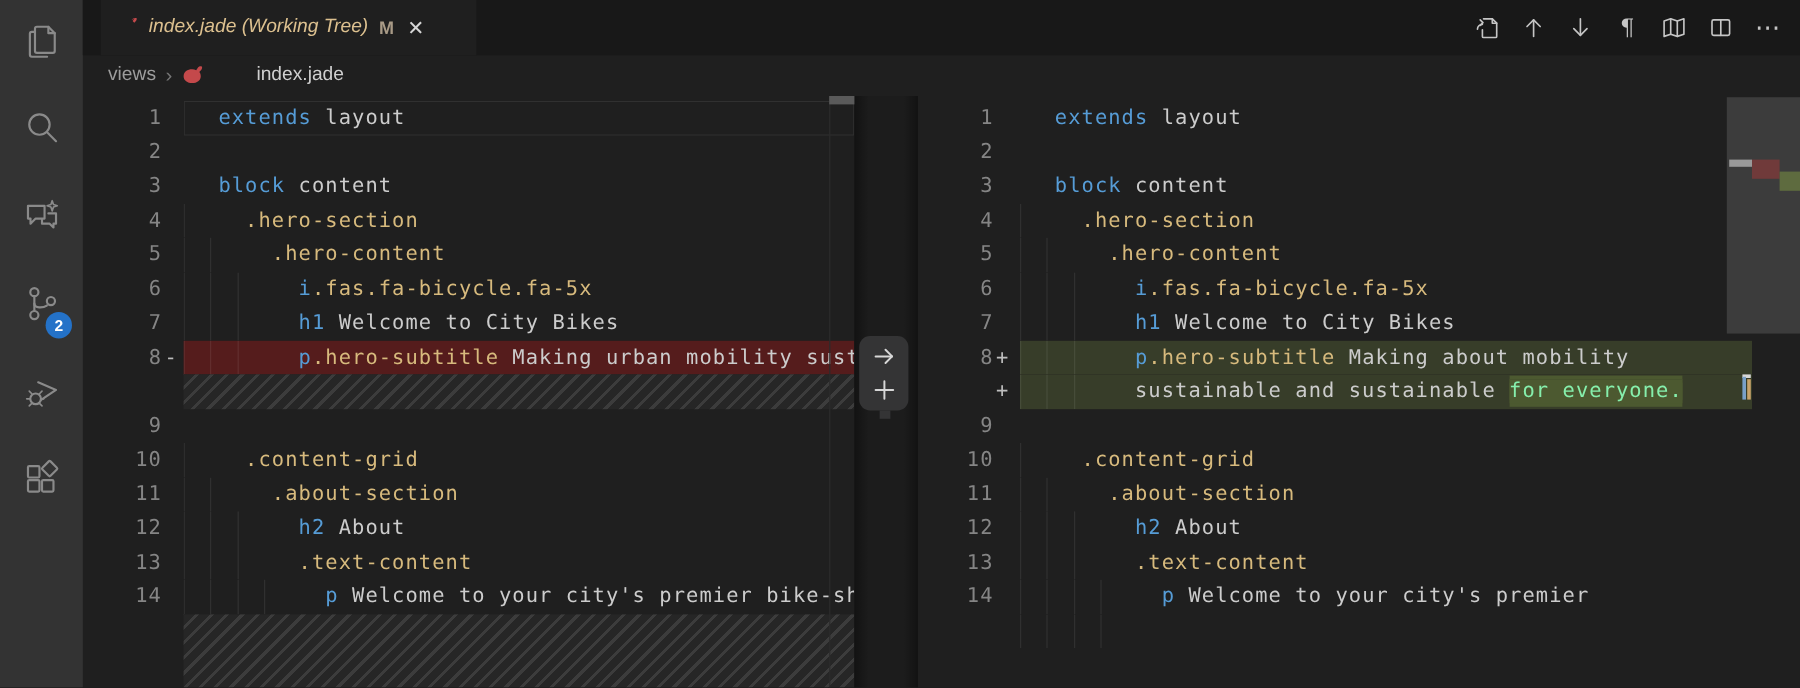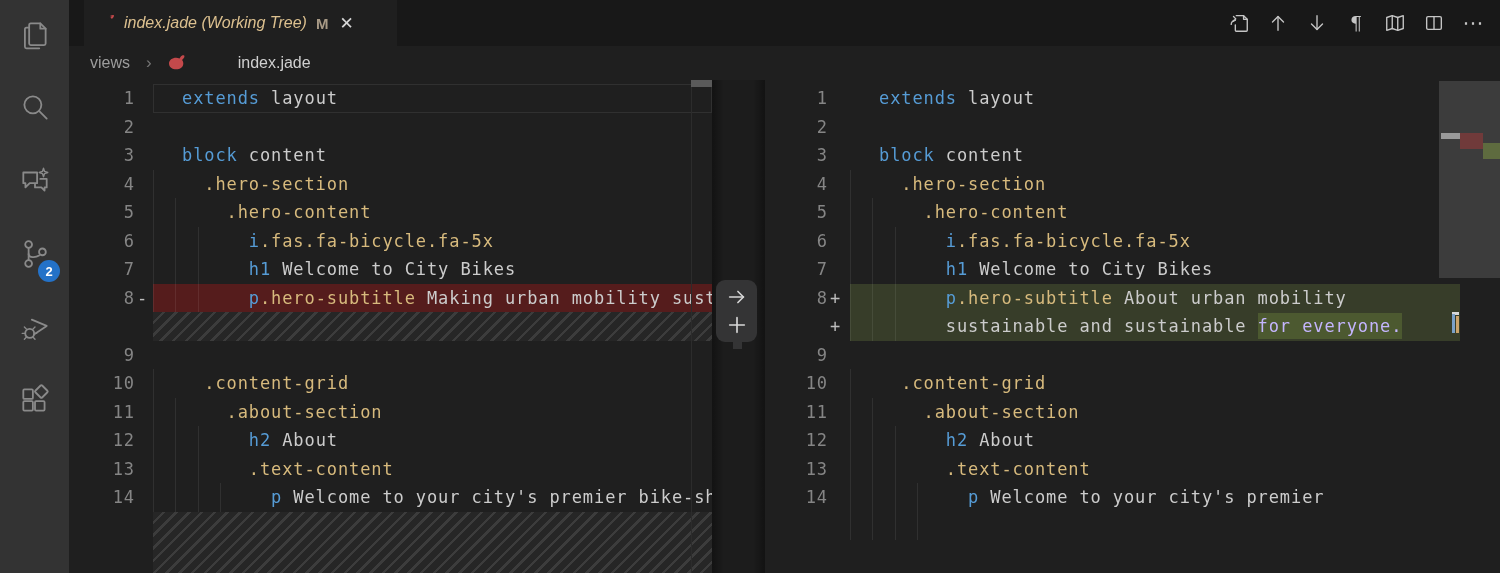--- a/index.html
+++ b/index.html
@@ -21,21 +21,21 @@
   #tab-dirty{font-size:15px;font-weight:bold;color:#a89a86;}
   #tab-close{color:#d6d6d6;font-size:17px;margin-left:2px;cursor:pointer;}
 
   
   #toolbar{right:14px;top:8px;height:30px;display:flex;align-items:center;gap:13px;}
   .tb{width:26px;height:26px;display:flex;align-items:center;justify-content:center;cursor:pointer;color:#c5c5c5;}
   .tb svg{stroke:#c5c5c5;fill:none;stroke-width:1.5;stroke-linecap:round;stroke-linejoin:round;}
   .tb .pil{font-size:19px;font-family:"DejaVu Serif",serif;color:#c5c5c5;}
 
   
-  #breadcrumb{left:90px;top:46px;height:34px;display:flex;align-items:center;gap:16px;font-size:16px;}
+  #breadcrumb{left:90px;top:46px;height:34px;display:flex;align-items:center;gap:8px;font-size:16px;}
   #bc-folder{color:#9d9d9d;cursor:pointer;}
   #bc-sep{color:#767676;font-size:17px;}
   #bc-file{color:#cfcfcf;cursor:pointer;padding-left:36px;}
 
   
   .editor{top:80px;height:493px;overflow:hidden;}
   #ed-left{left:69px;width:643px;}
   #ed-right{left:765px;width:695px;}
   .rows{padding-top:4px;}
   .row{display:flex;height:28.5px;line-height:28.5px;font-family:"DejaVu Sans Mono",monospace;font-size:17px;letter-spacing:0.9px;white-space:pre;}
@@ -44,21 +44,21 @@
   .mk{width:18px;text-align:left;color:#bdbdbd;flex:none;padding-left:2px;box-sizing:border-box;}
   #ed-right .mk{width:22px;}
   .cbg{flex:1;position:relative;overflow:hidden;padding-left:29px;}
   .row.del .cbg{background:#551c1c;}
   .row.add .cbg{background:#373d29;}
   .cbg.cur{box-shadow:inset 0 0 0 1px #303030;}
   .guide{position:absolute;top:0;bottom:0;width:1px;background:rgba(255,255,255,0.08);}
   .tk-kw{color:#569cd6;}
   .tk-cls{color:#d7ba7d;}
   .tk-pl{color:#cccccc;}
-  .tk-hl{color:#c4b5fd;background:#4c5930;box-shadow:0 3px 0 #4c5930,0 -3px 0 #4c5930;}
+  .tk-hl{color:#86efac;background:#4c5930;box-shadow:0 3px 0 #4c5930,0 -3px 0 #4c5930;}
   .hatch{background:repeating-linear-gradient(135deg,#262626 0 6.5px,#3c3c3c 6.5px 9px);}
 
   
   #lsb-line{left:691px;top:80px;width:1px;height:493px;background:#2c2c2c;}
   #lsb-thumb{left:691px;top:80px;width:21px;height:7px;background:#5a5a5a;cursor:pointer;}
 
   
   #shadow-l{left:712px;top:80px;width:12px;height:493px;background:linear-gradient(to right,rgba(0,0,0,0.35),rgba(0,0,0,0));}
   #shadow-r{left:753px;top:80px;width:12px;height:493px;background:linear-gradient(to left,rgba(0,0,0,0.35),rgba(0,0,0,0));}
   #gap{left:712px;top:80px;width:53px;height:493px;background:#1c1c1c;}
@@ -222,21 +222,21 @@
   <div id="shadow-r" class="abs"></div>
   <div id="ed-right" class="editor abs">
     <div class="rows">
         <div class="row"><span class="ln">1</span><span class="mk"></span><div class="cbg"><span><span class="tk-kw">extends</span><span class="tk-pl"> layout</span></span></div></div>
         <div class="row"><span class="ln">2</span><span class="mk"></span><div class="cbg"></div></div>
         <div class="row"><span class="ln">3</span><span class="mk"></span><div class="cbg"><span><span class="tk-kw">block</span><span class="tk-pl"> content</span></span></div></div>
         <div class="row"><span class="ln">4</span><span class="mk"></span><div class="cbg"><i class="guide" style="left: 0px;"></i><span><span class="tk-cls">  .hero-section</span></span></div></div>
         <div class="row"><span class="ln">5</span><span class="mk"></span><div class="cbg"><i class="guide" style="left: 0px;"></i><i class="guide" style="left: 22.28px;"></i><span><span class="tk-cls">    .hero-content</span></span></div></div>
         <div class="row"><span class="ln">6</span><span class="mk"></span><div class="cbg"><i class="guide" style="left: 0px;"></i><i class="guide" style="left: 22.28px;"></i><i class="guide" style="left: 44.56px;"></i><span><span class="tk-kw">      i</span><span class="tk-cls">.fas.fa-bicycle.fa-5x</span></span></div></div>
         <div class="row"><span class="ln">7</span><span class="mk"></span><div class="cbg"><i class="guide" style="left: 0px;"></i><i class="guide" style="left: 22.28px;"></i><i class="guide" style="left: 44.56px;"></i><span><span class="tk-kw">      h1</span><span class="tk-pl"> Welcome to City Bikes</span></span></div></div>
-        <div class="row add"><span class="ln">8</span><span class="mk">+</span><div class="cbg"><i class="guide" style="left: 0px;"></i><i class="guide" style="left: 22.28px;"></i><i class="guide" style="left: 44.56px;"></i><span><span class="tk-kw">      p</span><span class="tk-cls">.hero-subtitle</span><span class="tk-pl"> About urban mobility</span></span></div></div>
+        <div class="row add"><span class="ln">8</span><span class="mk">+</span><div class="cbg"><i class="guide" style="left: 0px;"></i><i class="guide" style="left: 22.28px;"></i><i class="guide" style="left: 44.56px;"></i><span><span class="tk-kw">      p</span><span class="tk-cls">.hero-subtitle</span><span class="tk-pl"> Making about mobility</span></span></div></div>
         <div class="row add"><span class="ln"></span><span class="mk">+</span><div class="cbg"><i class="guide" style="left: 0px;"></i><i class="guide" style="left: 22.28px;"></i><i class="guide" style="left: 44.56px;"></i><span><span class="tk-pl">      sustainable and sustainable </span><span class="tk-hl">for everyone.</span></span></div></div>
         <div class="row"><span class="ln">9</span><span class="mk"></span><div class="cbg"></div></div>
         <div class="row"><span class="ln">10</span><span class="mk"></span><div class="cbg"><i class="guide" style="left: 0px;"></i><span><span class="tk-cls">  .content-grid</span></span></div></div>
         <div class="row"><span class="ln">11</span><span class="mk"></span><div class="cbg"><i class="guide" style="left: 0px;"></i><i class="guide" style="left: 22.28px;"></i><span><span class="tk-cls">    .about-section</span></span></div></div>
         <div class="row"><span class="ln">12</span><span class="mk"></span><div class="cbg"><i class="guide" style="left: 0px;"></i><i class="guide" style="left: 22.28px;"></i><i class="guide" style="left: 44.56px;"></i><span><span class="tk-kw">      h2</span><span class="tk-pl"> About</span></span></div></div>
         <div class="row"><span class="ln">13</span><span class="mk"></span><div class="cbg"><i class="guide" style="left: 0px;"></i><i class="guide" style="left: 22.28px;"></i><i class="guide" style="left: 44.56px;"></i><span><span class="tk-cls">      .text-content</span></span></div></div>
         <div class="row"><span class="ln">14</span><span class="mk"></span><div class="cbg"><i class="guide" style="left: 0px;"></i><i class="guide" style="left: 22.28px;"></i><i class="guide" style="left: 44.56px;"></i><i class="guide" style="left: 66.84px;"></i><span><span class="tk-kw">        p</span><span class="tk-pl"> Welcome to your city's premier</span></span></div></div>
         <div class="row"><span class="ln"></span><span class="mk"></span><div class="cbg"><i class="guide" style="left: 0px;"></i><i class="guide" style="left: 22.28px;"></i><i class="guide" style="left: 44.56px;"></i><i class="guide" style="left: 66.84px;"></i></div></div>
       </div>
   </div>

